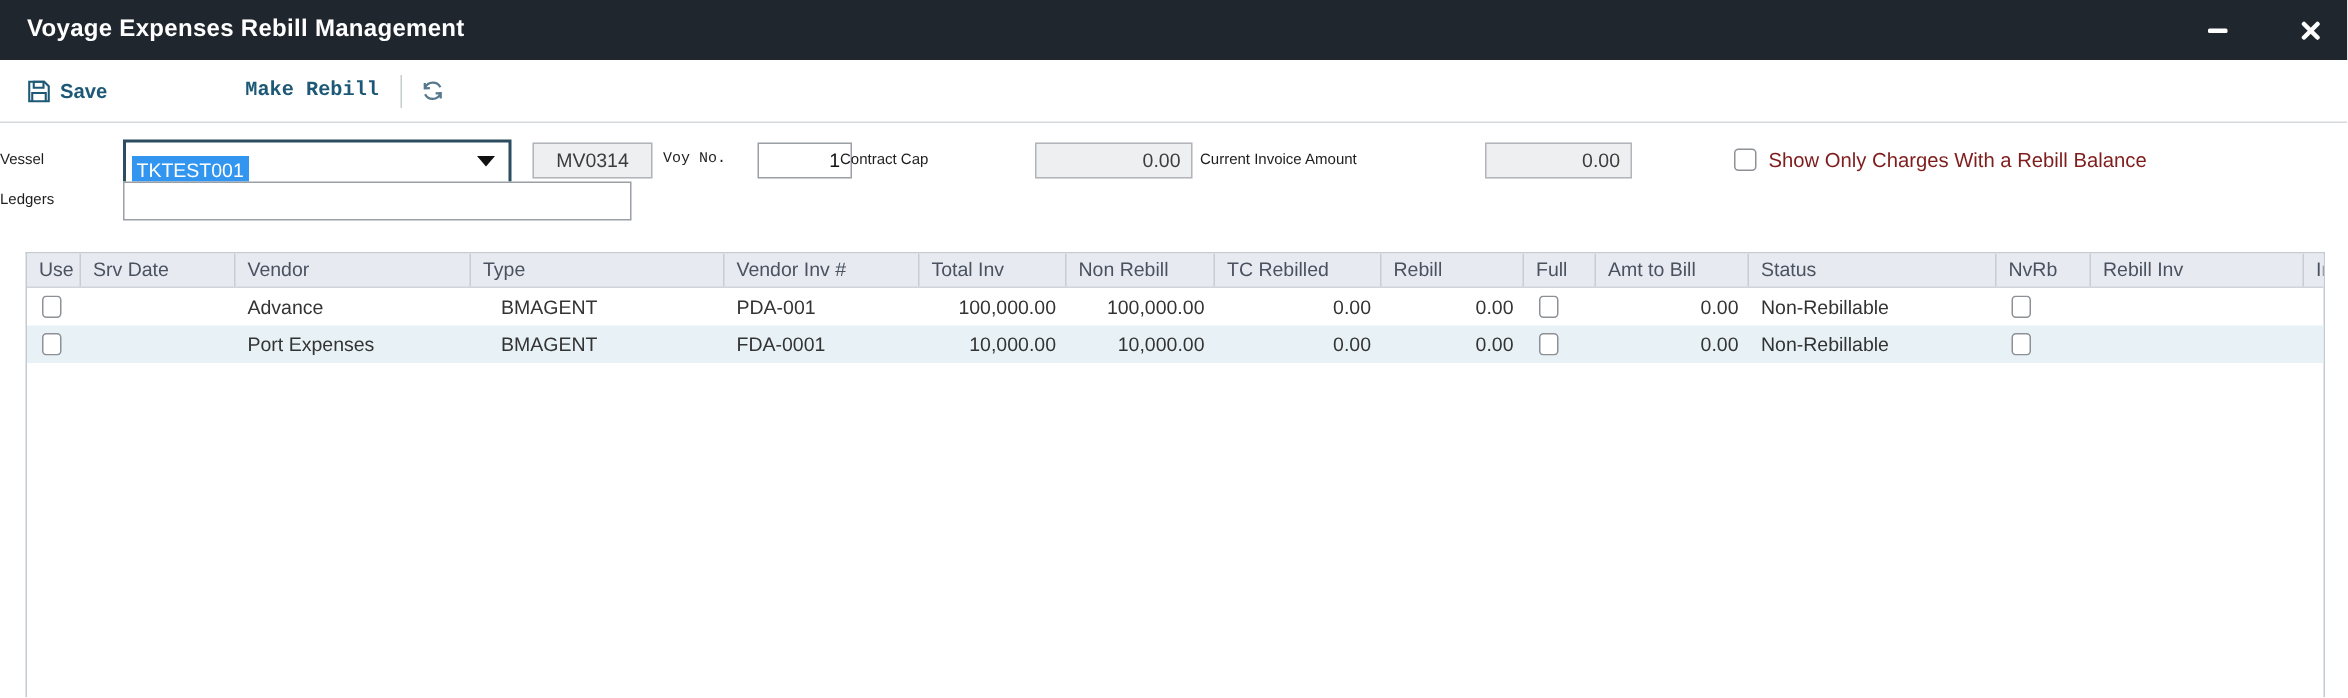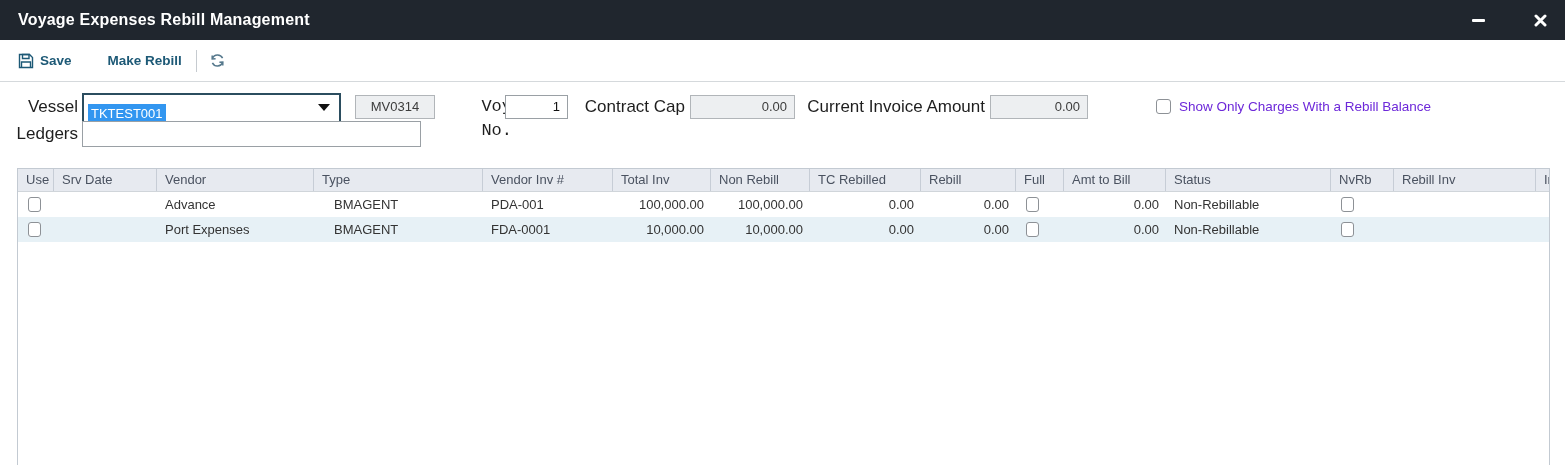--- a/index.html
+++ b/index.html
@@ -24,25 +24,25 @@
   .win-close { right:8px; }
   .min-glyph { width:13px; height:3px; background:#fff; border-radius:1px; }
   
   .toolbar {
     position:absolute; left:0; top:40px; width:100%; height:42px; background:#fff;
     border-bottom:1px solid #d5d9dc; display:flex; align-items:center;
   }
   .tb-btn { display:flex; align-items:center; gap:6px; cursor:pointer;
     color:#1d5976; font-weight:bold; font-size:13.5px; }
   .tb-save { margin-left:18px; }
-  .tb-make { margin-left:36px; }
+  .tb-make { margin-left:92px;font-family:Liberation Mono, monospace; }
   .tb-sep { width:1px; height:22px; background:#c6cbd0; margin-left:14px; }
   .tb-refresh { margin-left:12px; cursor:pointer; display:flex; align-items:center; }
   
-  .form-label { position:absolute; font-size:17px; color:#1e1e1e; text-align:right;
+  .form-label { position:absolute; font-size:10px; color:#1e1e1e; text-align:left;
     height:24px; line-height:24px; }
   .combo {
     position:absolute; left:82px; top:93px; width:259px; height:40px;
     border:2px solid #2b4d5f; background:#fff; display:flex; align-items:center;
     cursor:pointer;
   }
   .combo .sel {
     margin-left:4px; background:#3296f0; color:#fff; font-size:13px;
     padding:2px 3px 2px 3px; white-space:nowrap;
   }
@@ -60,21 +60,21 @@
     font-size:13px; height:24px; font-family:"Liberation Sans", sans-serif;
   }
   .num { text-align:right; padding-right:7px; }
   .ctr { text-align:center; }
   .checkbox {
     display:inline-block; width:15px; height:15px; background:#fff;
     border:1px solid #8d9196; border-radius:3px; cursor:pointer;
   }
   .cb-top { position:absolute; left:1156px; top:99px; }
   .cb-label { position:absolute; left:1179px; top:99px; font-size:13.5px;
-    color:#6d28d9; line-height:16px; }
+    color:#7f1d1d; line-height:16px; }
   
   .grid {
     position:absolute; left:17px; top:168px; width:1533px; bottom:0;
     border:1px solid #c3cad2; border-bottom:none; background:#fff; overflow:hidden;
   }
   .g-header { display:flex; height:23px; background:#e7eaf0;
     border-bottom:1px solid #d0d5da; width:1558px; }
   .hcell {
     flex:none; font-size:13px; color:#4a5260; line-height:22px;
     padding-left:8px; border-right:1px solid #c7cdd6; overflow:hidden;

